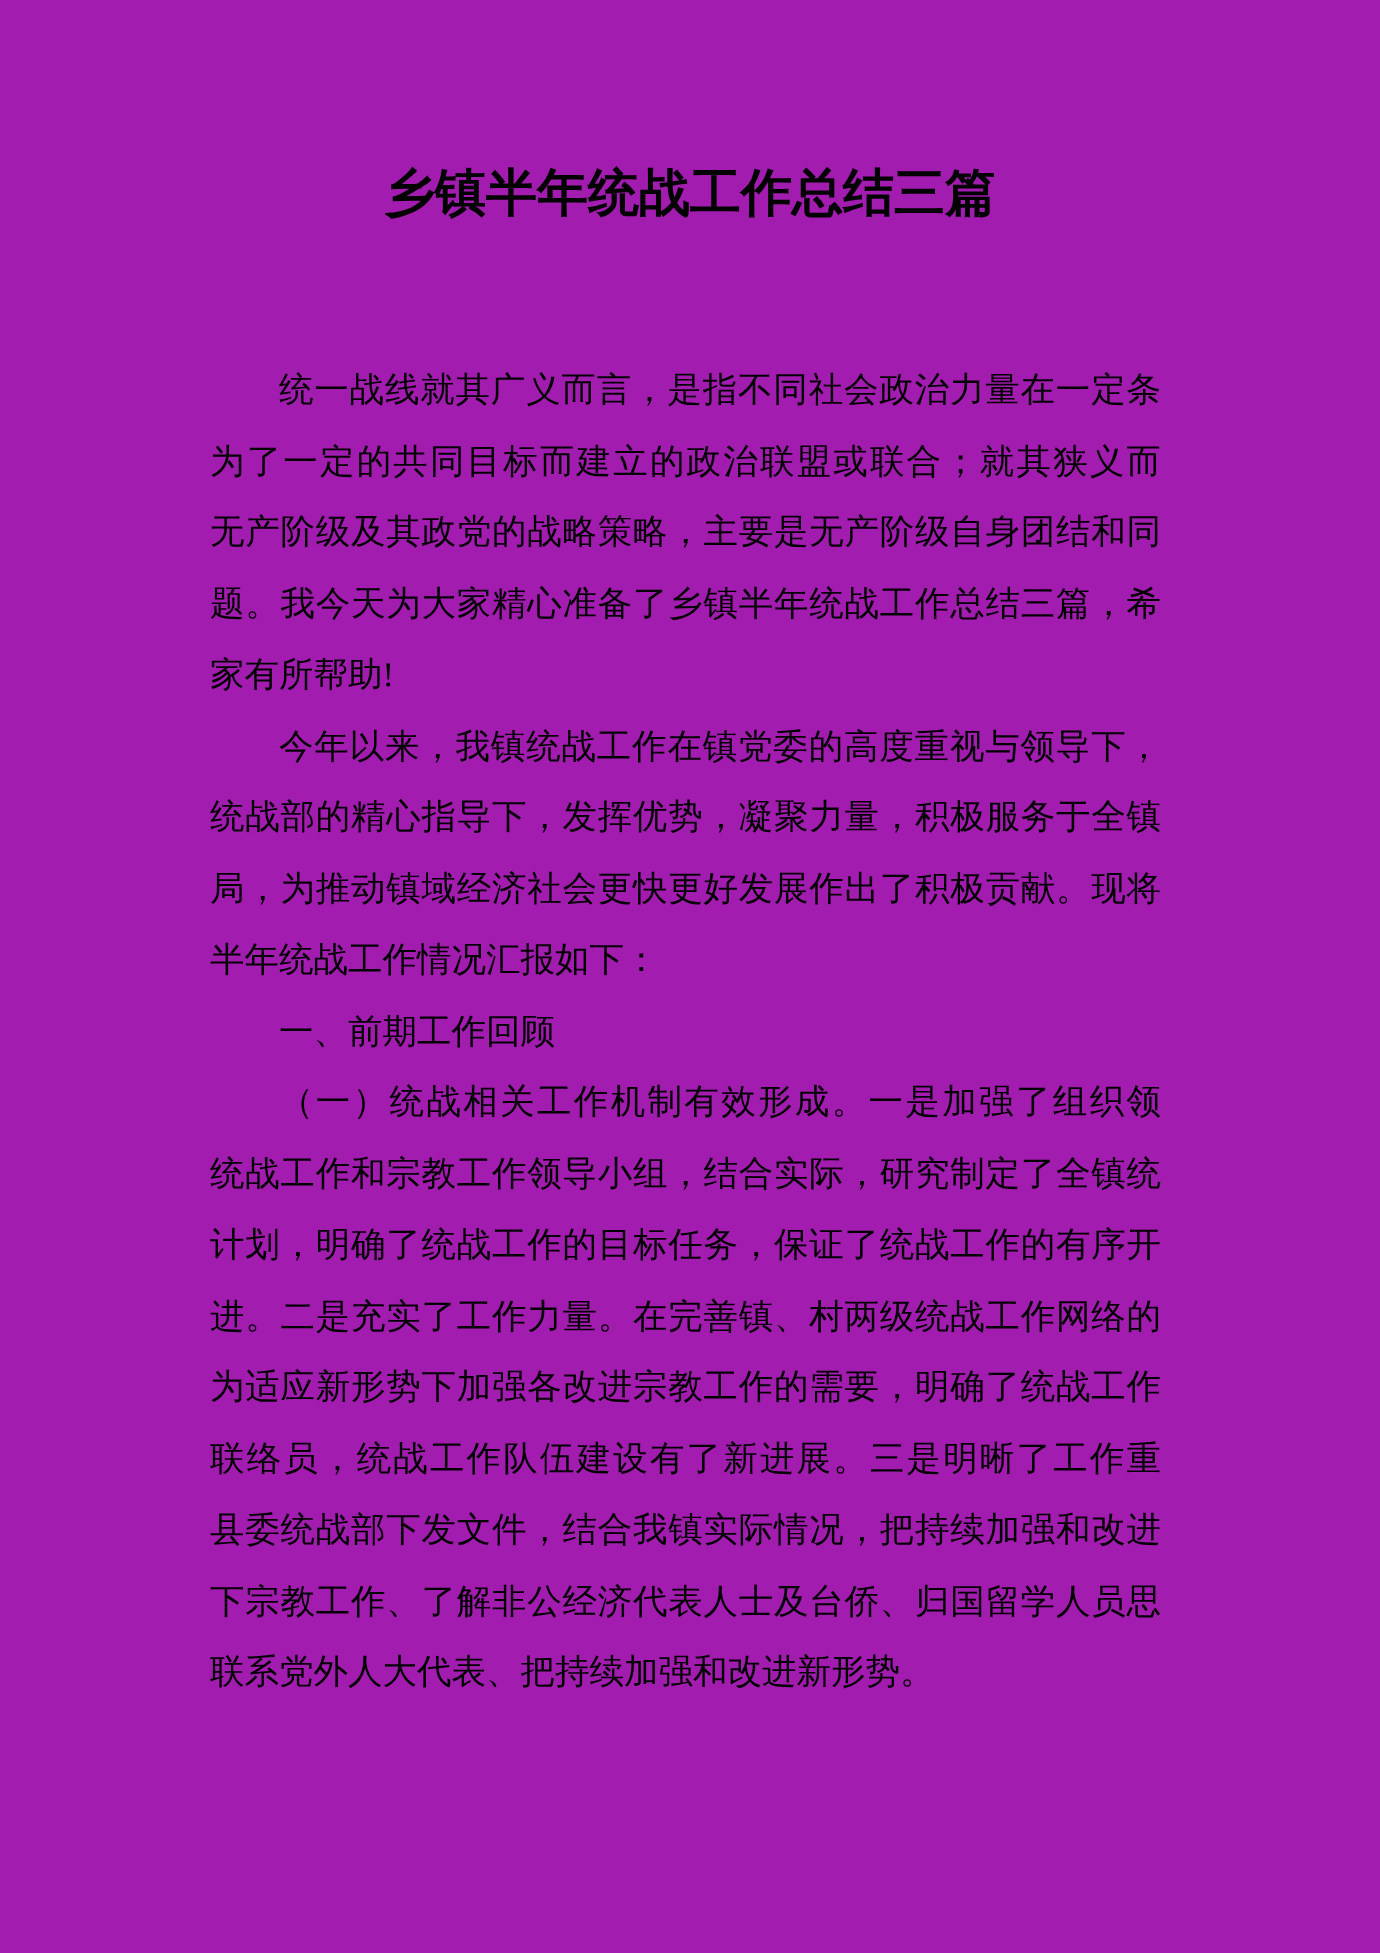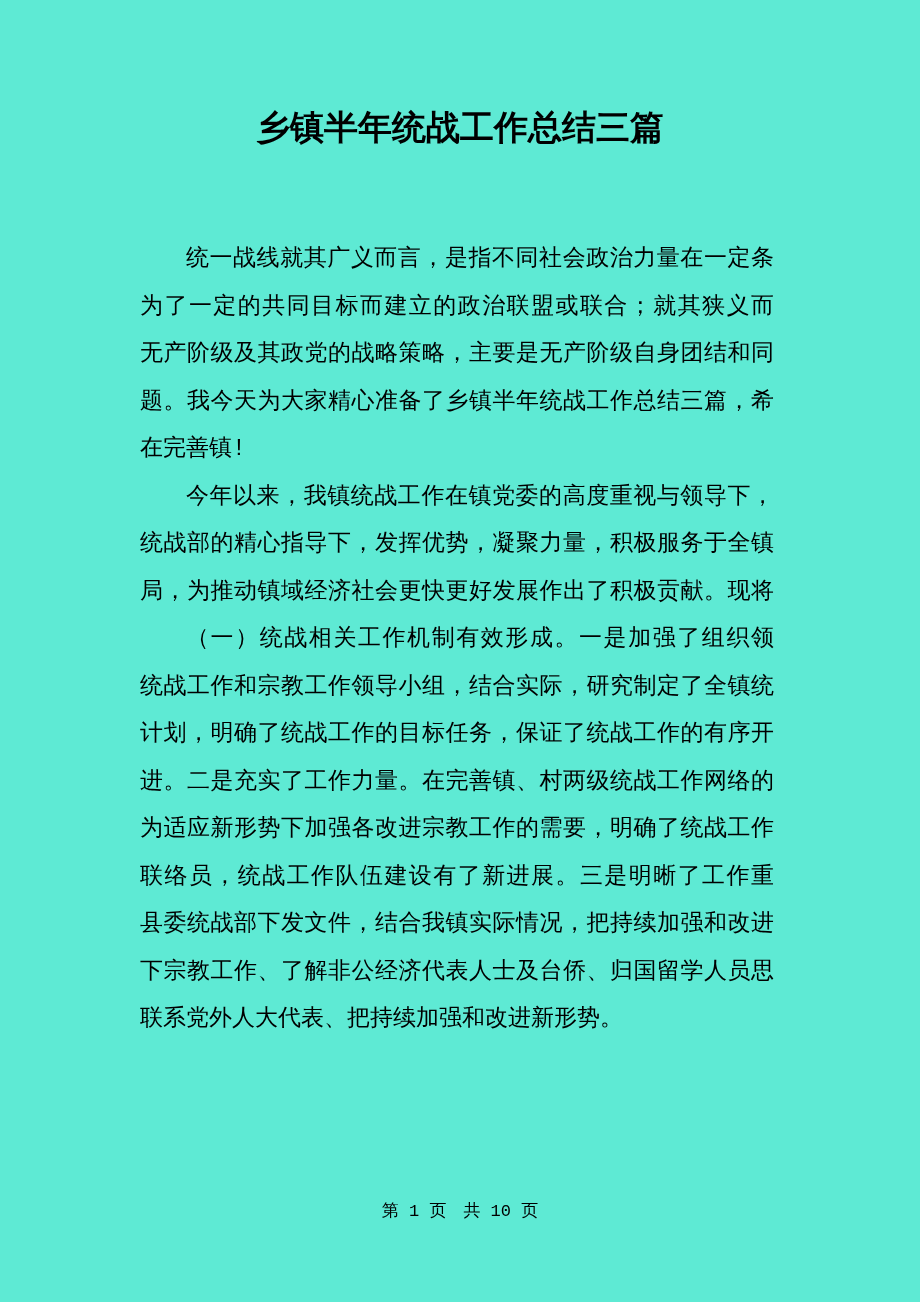--- a/index.html
+++ b/index.html
@@ -4,23 +4,23 @@
 <style>
   html, body {
     margin: 0;
     padding: 0;
     background: #ffffff;
   }
   .page {
     position: relative;
     width: 920px;
     height: 1302px;
-    background: #5eead4;
+    background: #a21caf;
     color: #000000;
-    font-family: Liberation Mono, monospace;
+    font-family: Liberation Serif, serif;
     overflow: hidden;
   }
   .doc-title {
     position: absolute;
     top: 108px;
     left: 0;
     right: 0;
     margin: 0;
     text-align: center;
     font-size: 34px;
@@ -66,32 +66,31 @@
 
 <div class="page">
 
   <h1 class="doc-title">乡镇半年统战工作总结三篇</h1>
 
   <div class="doc-body">
     <div class="line fill indent">统一战线就其广义而言，是指不同社会政治力量在一定条件下，</div>
     <div class="line fill">为了一定的共同目标而建立的政治联盟或联合；就其狭义而言，是指</div>
     <div class="line fill">无产阶级及其政党的战略策略，主要是无产阶级自身团结和同盟军问</div>
     <div class="line fill">题。我今天为大家精心准备了乡镇半年统战工作总结三篇，希望对大</div>
-    <div class="line">在完善镇!</div>
+    <div class="line">家有所帮助!</div>
     <div class="line fill indent">今年以来，我镇统战工作在镇党委的高度重视与领导下，在县委</div>
     <div class="line fill">统战部的精心指导下，发挥优势，凝聚力量，积极服务于全镇工作大</div>
     <div class="line fill">局，为推动镇域经济社会更快更好发展作出了积极贡献。现将我镇上</div>
+    <div class="line">半年统战工作情况汇报如下：</div>
+    <div class="line indent">一、前期工作回顾</div>
     <div class="line fill indent">（一）统战相关工作机制有效形成。一是加强了组织领导。成立</div>
     <div class="line fill">统战工作和宗教工作领导小组，结合实际，研究制定了全镇统战工作</div>
     <div class="line fill">计划，明确了统战工作的目标任务，保证了统战工作的有序开展与推</div>
     <div class="line fill">进。二是充实了工作力量。在完善镇、村两级统战工作网络的基础上，</div>
     <div class="line fill">为适应新形势下加强各改进宗教工作的需要，明确了统战工作干部和</div>
     <div class="line fill">联络员，统战工作队伍建设有了新进展。三是明晰了工作重点。根据</div>
     <div class="line fill">县委统战部下发文件，结合我镇实际情况，把持续加强和改进新形势</div>
     <div class="line fill">下宗教工作、了解非公经济代表人士及台侨、归国留学人员思想动态、</div>
     <div class="line">联系党外人大代表、把持续加强和改进新形势。</div>
   </div>
 
-  <div class="page-footer">
-    <span>第 1 页　共 10 页</span>
-  </div>
 
 </div>
 
 </body></html>

